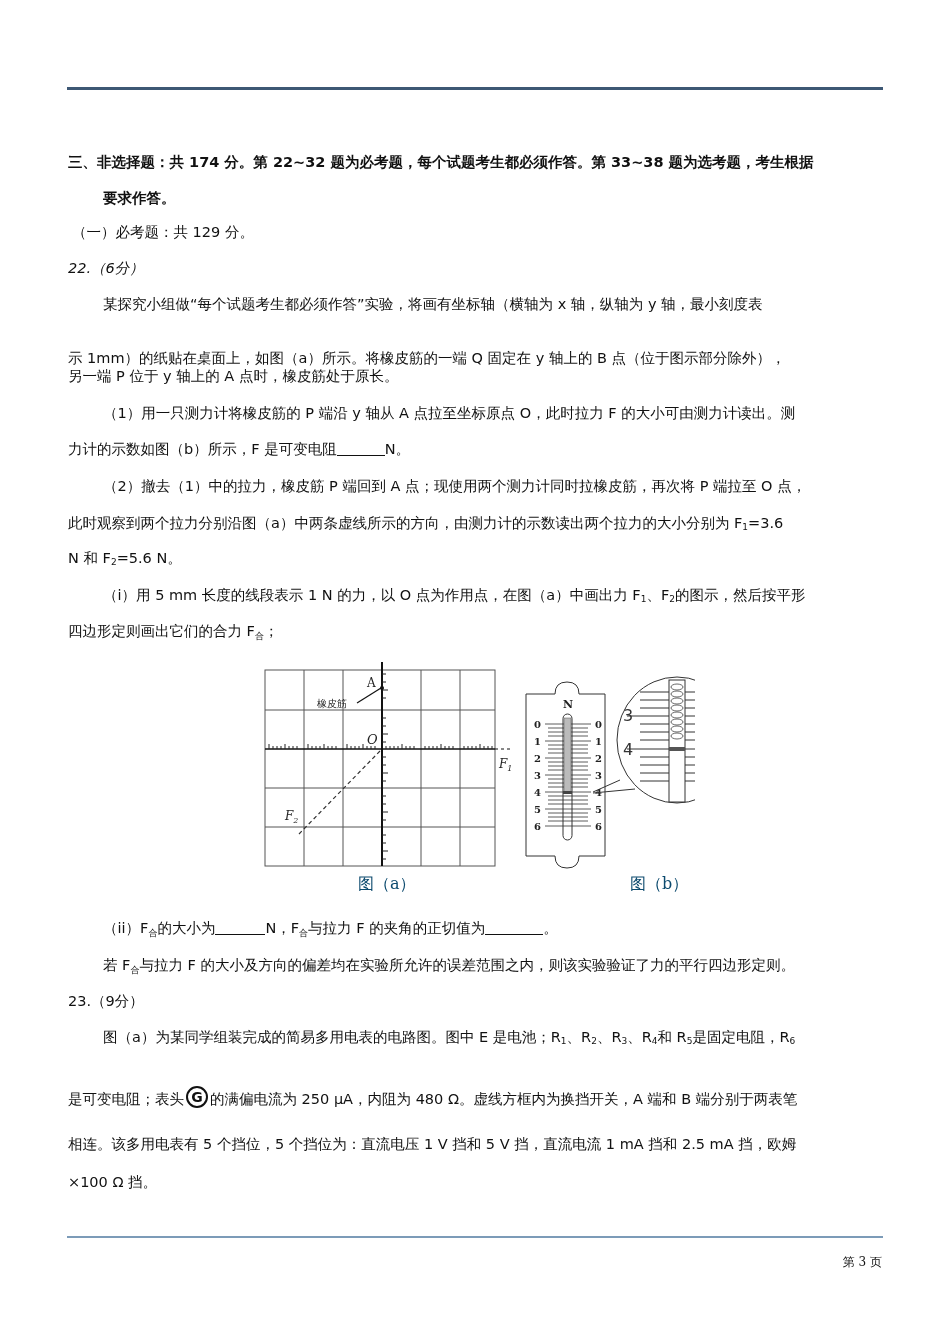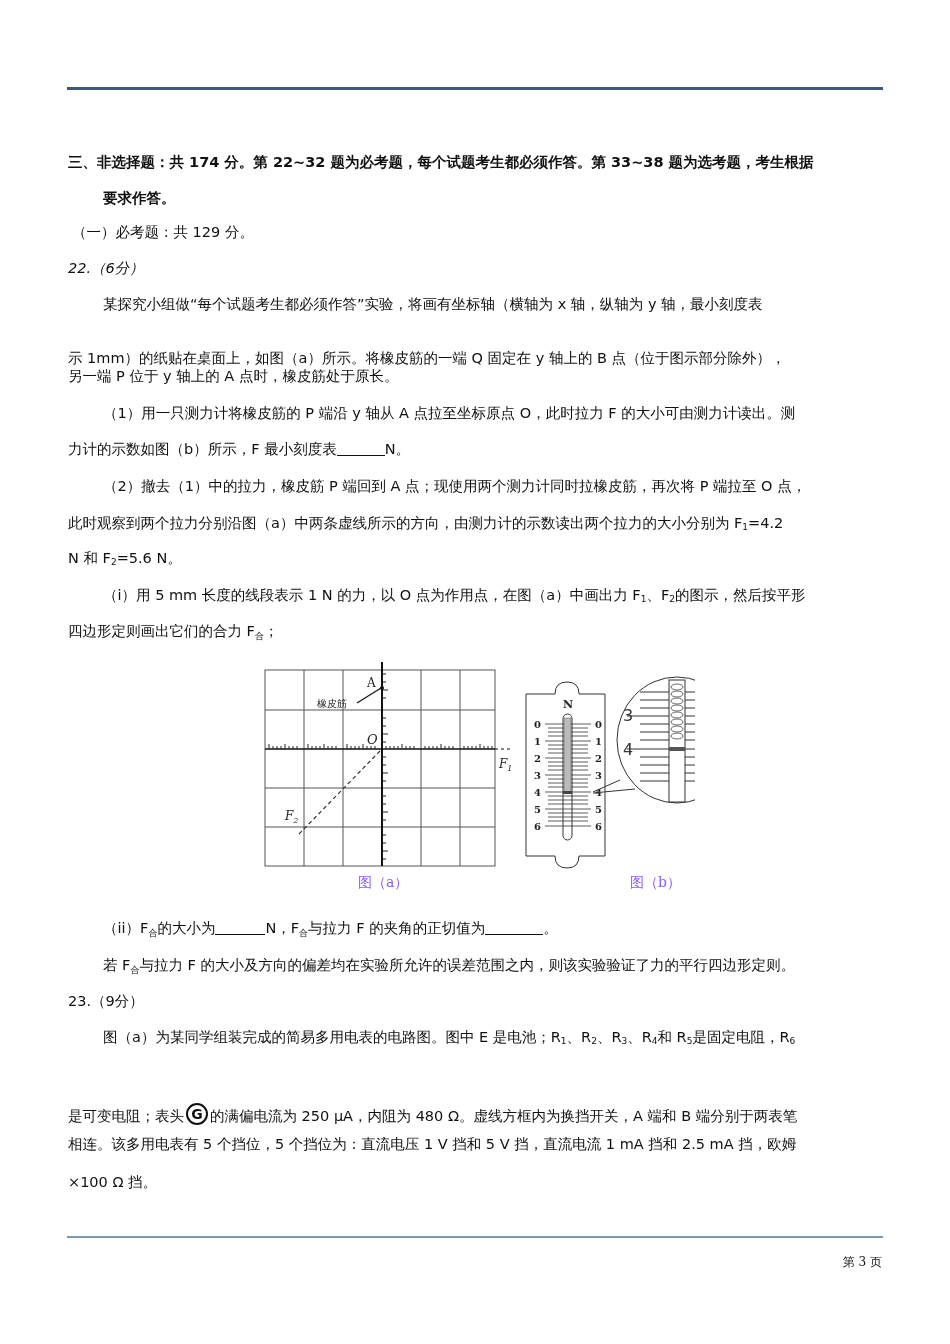--- a/index.html
+++ b/index.html
@@ -24,21 +24,21 @@
       font-family: "DejaVu Serif", serif;
     }
     .line { position: absolute; left: 68px; white-space: nowrap; line-height: 20px; }
     .indent { left: 103px; }
     .bold { font-weight: bold; }
     sub { font-size: 9px; vertical-align: -2px; }
     .sub-he { font-size: 9px; vertical-align: -3px; }
     .blank { display: inline-block; border-bottom: 1px solid #111; height: 15px; vertical-align: -2px; }
     .figure-wrap { position: absolute; left: 255px; top: 662px; width: 440px; height: 230px; }
     .fig-caption {
-      position: absolute; font-family: "DejaVu Serif", serif; font-size: 14px; color: #8b5cf6;
+      position: absolute; font-family: "DejaVu Serif", serif; font-size: 16px; color: #0c4a6e;
     }
     .g-icon {
       display: inline-block; width: 22px; height: 22px; border: 2px solid #111; border-radius: 50%;
       text-align: center; line-height: 18px; font-weight: bold; font-size: 14px; vertical-align: 2px;
       margin: 0 2px;
     }
   </style>
 </head>
 <body>
 
@@ -48,26 +48,26 @@
 <div class="line bold indent" style="top:188px;">要求作答。</div>
 <div class="line" style="top:222px; left:72px;">（一）必考题：共 129 分。</div>
 
 <div class="line" style="top:258px;font-style:italic;">22.（6分）</div>
 <div class="line indent" style="top:294px;">某探究小组做“每个试题考生都必须作答”实验，将画有坐标轴（横轴为 x 轴，纵轴为 y 轴，最小刻度表</div>
 <div class="line" style="top:348px;">示 1mm）的纸贴在桌面上，如图（a）所示。将橡皮筋的一端 Q 固定在 y 轴上的 B 点（位于图示部分除外），</div>
 <div class="line" style="top:366px;">另一端 P 位于 y 轴上的 A 点时，橡皮筋处于原长。</div>
 
 <div class="line indent" style="top:403px;">（1）用一只测力计将橡皮筋的 P 端沿 y 轴从 A 点拉至坐标原点 O，此时拉力 F 的大小可由测力计读出。测</div>
 <div class="line" style="top:439px;">
-  <span>力计的示数如图（b）所示，F 最小刻度表</span><span class="blank" style="width:48px;"></span><span>N。</span>
+  <span>力计的示数如图（b）所示，F 是可变电阻</span><span class="blank" style="width:48px;"></span><span>N。</span>
 </div>
 
 <div class="line indent" style="top:476px;">（2）撤去（1）中的拉力，橡皮筋 P 端回到 A 点；现使用两个测力计同时拉橡皮筋，再次将 P 端拉至 O 点，</div>
 <div class="line" style="top:513px;">
-  <span>此时观察到两个拉力分别沿图（a）中两条虚线所示的方向，由测力计的示数读出两个拉力的大小分别为 F</span><sub>1</sub><span>=4.2</span>
+  <span>此时观察到两个拉力分别沿图（a）中两条虚线所示的方向，由测力计的示数读出两个拉力的大小分别为 F</span><sub>1</sub><span>=3.6</span>
 </div>
 <div class="line" style="top:548px;">
   <span>N 和 F</span><sub>2</sub><span>=5.6 N。</span>
 </div>
 
 <div class="line indent" style="top:585px;">
   <span>（i）用 5 mm 长度的线段表示 1 N 的力，以 O 点为作用点，在图（a）中画出力 F</span><sub>1</sub><span>、F</span><sub>2</sub><span>的图示，然后按平形</span>
 </div>
 <div class="line" style="top:621px;">
   <span>四边形定则画出它们的合力 F</span><span class="sub-he">合</span><span>；</span>
@@ -271,21 +271,21 @@
 <div class="line indent" style="top:955px;">
   <span>若 F</span><span class="sub-he">合</span><span>与拉力 F 的大小及方向的偏差均在实验所允许的误差范围之内，则该实验验证了力的平行四边形定则。</span>
 </div>
 
 <div class="line" style="top:991px;">23.（9分）</div>
 
 <div class="line indent" style="top:1027px;">
   <span>图（a）为某同学组装完成的简易多用电表的电路图。图中 E 是电池；R</span><sub>1</sub><span>、R</span><sub>2</sub><span>、R</span><sub>3</sub><span>、R</span><sub>4</sub><span>和 R</span><sub>5</sub><span>是固定电阻，R</span><sub>6</sub>
 </div>
 
-<div class="line" style="top:1086px;margin-top:17px;">
+<div class="line" style="top:1086px;">
   <span>是可变电阻；表头</span><span class="g-icon">G</span><span>的满偏电流为 250 μA，内阻为 480 Ω。虚线方框内为换挡开关，A 端和 B 端分别于两表笔</span>
 </div>
 
 <div class="line" style="top:1134px;">相连。该多用电表有 5 个挡位，5 个挡位为：直流电压 1 V 挡和 5 V 挡，直流电流 1 mA 挡和 2.5 mA 挡，欧姆</div>
 <div class="line" style="top:1172px;">×100 Ω 挡。</div>
 
 <div class="rule-bottom"></div>
 <div class="page-num">第 3 页</div>
 
 </body></html>

